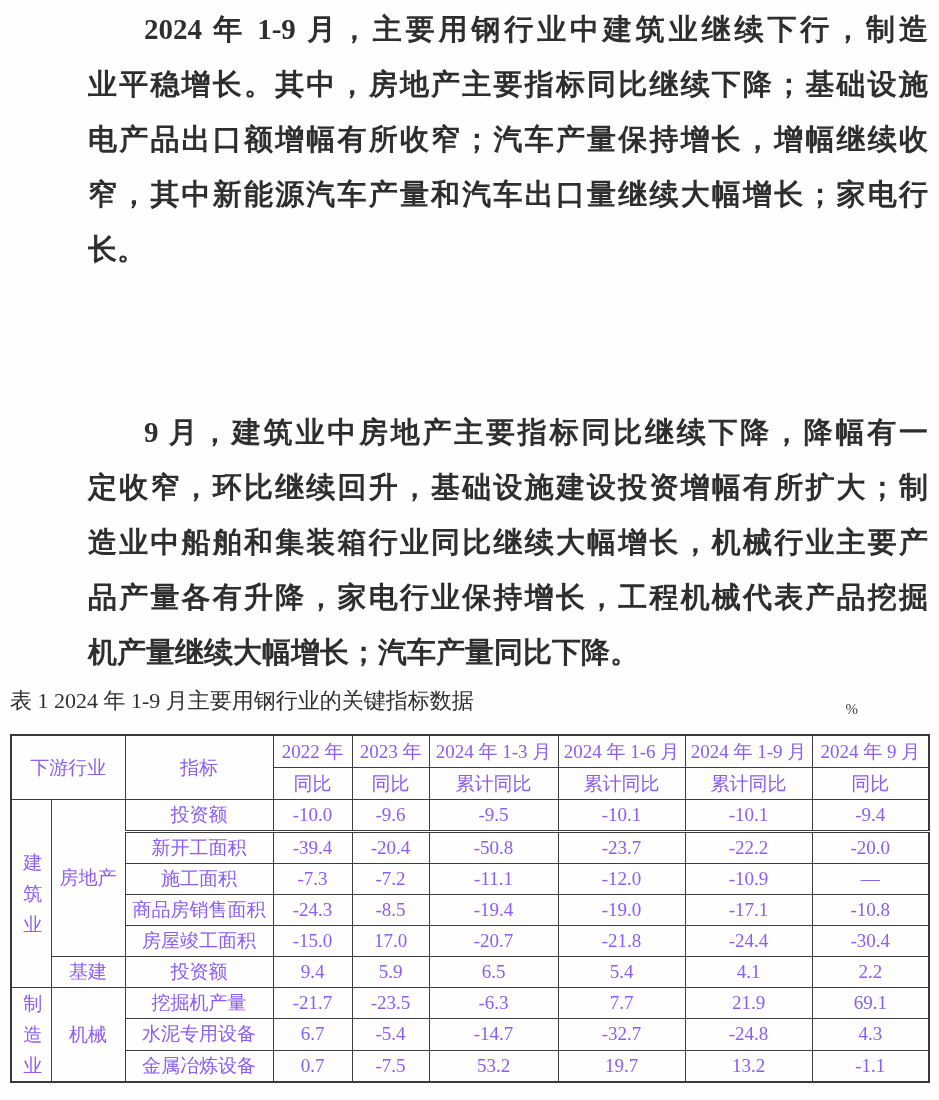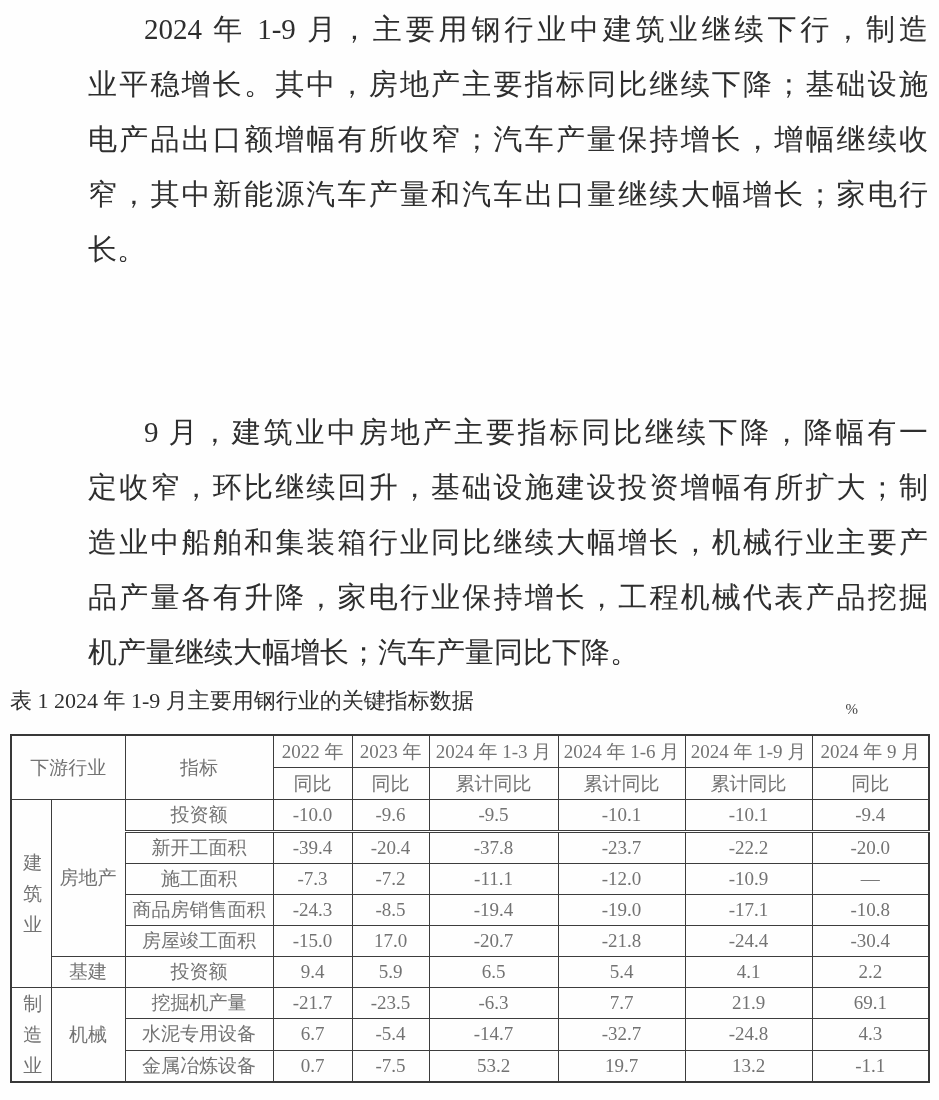--- a/index.html
+++ b/index.html
@@ -16,21 +16,21 @@
   .textblock {
     position: absolute;
     left: 88px;
     width: 840px;
     font-size: 29px;
     line-height: 55px;
     color: #2e2e2e;
   }
   .p1 { top: 2px; }
   .p2 { top: 405px; }
-  .line { white-space: nowrap; text-align: justify; }
+  .line { white-space: nowrap; text-align: justify; font-weight: bold; }
   .line.jl { text-align: justify; text-align-last: justify; white-space: normal; }
   .line.first { padding-left: 56px; }
   .line.jl.first { text-indent: 0; }
   .caption-wrap {
     position: absolute;
     top: 684px;
     left: 10px;
     width: 918px;
     font-size: 22px;
     line-height: 34px;
@@ -44,21 +44,21 @@
     color: #444;
   }
   table.kt {
     position: absolute;
     top: 734px;
     left: 10px;
     width: 918px;
     border-collapse: collapse;
     table-layout: fixed;
     font-size: 19px;
-    color: #737373;
+    color: #8b5cf6;
     font-family: Liberation Serif, serif;
   }
   table.kt th, table.kt td {
     border: 1.4px solid #3d3d3d;
     text-align: center;
     vertical-align: middle;
     font-weight: normal;
     padding: 0;
     overflow: hidden;
   }
@@ -142,21 +142,21 @@
       <td class="dbl">-9.6</td>
       <td class="dbl">-9.5</td>
       <td class="dbl">-10.1</td>
       <td class="dbl">-10.1</td>
       <td class="dbl">-9.4</td>
     </tr>
     <tr>
       <td>新开工面积</td>
       <td>-39.4</td>
       <td>-20.4</td>
-      <td>-37.8</td>
+      <td>-50.8</td>
       <td>-23.7</td>
       <td>-22.2</td>
       <td>-20.0</td>
     </tr>
     <tr>
       <td>施工面积</td>
       <td>-7.3</td>
       <td>-7.2</td>
       <td>-11.1</td>
       <td>-12.0</td>

